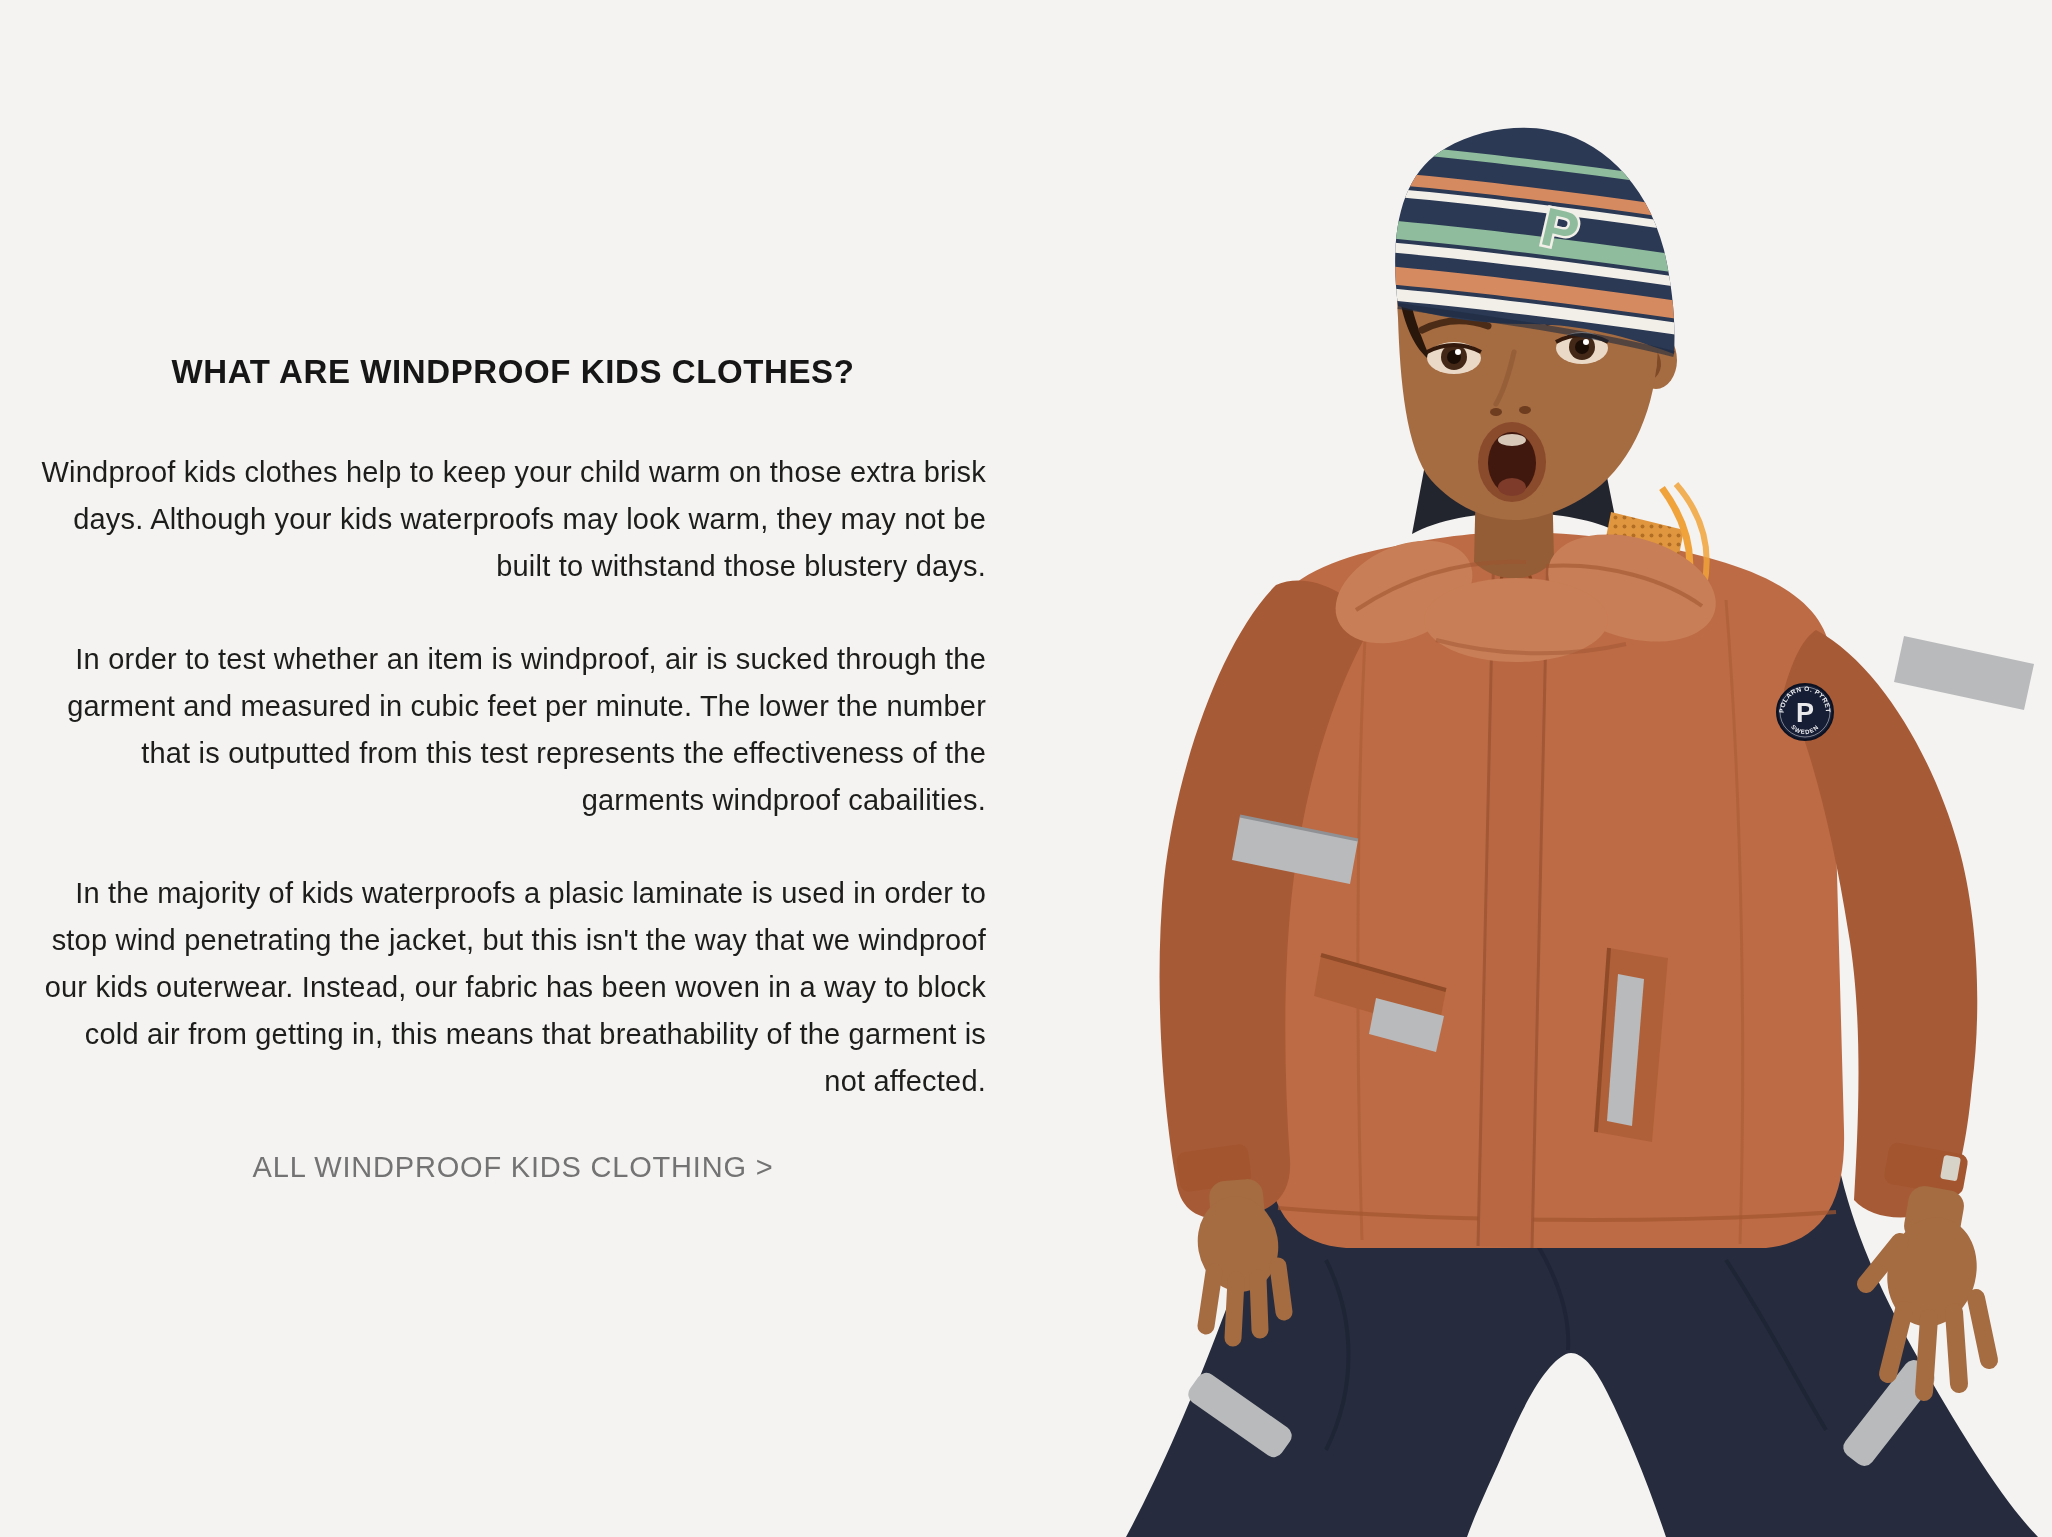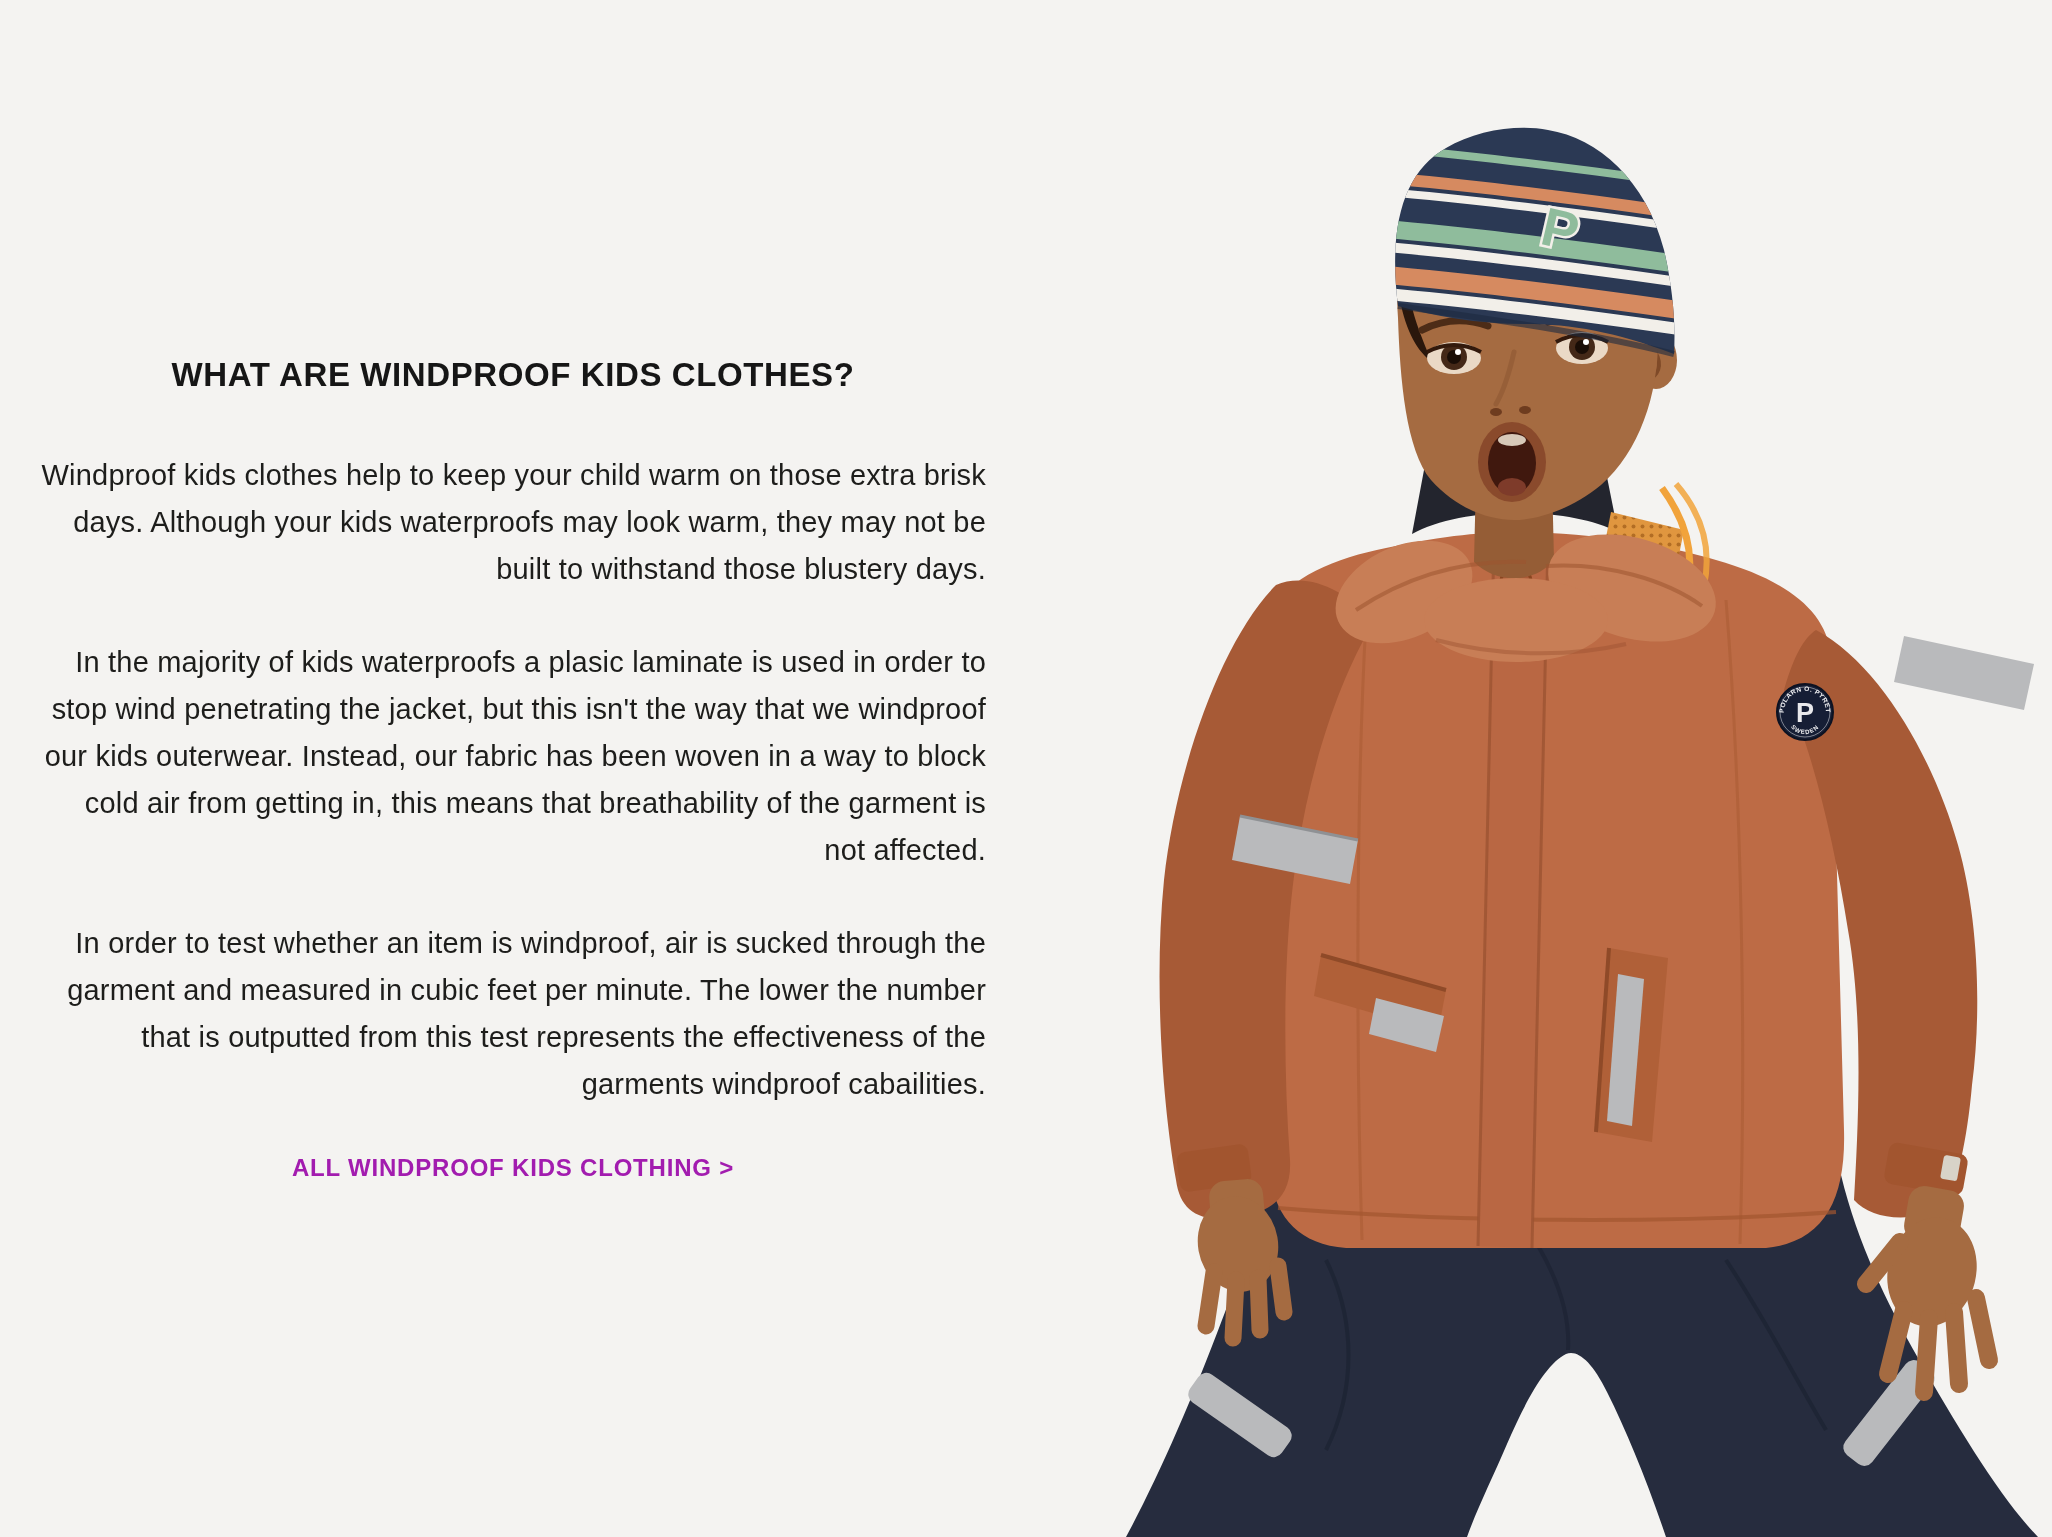--- a/index.html
+++ b/index.html
@@ -22,37 +22,37 @@
   .heading {
     font-size: 33px; font-weight: 700; letter-spacing: .6px;
     margin: 0 0 58px 0; color: #161616;
   }
   .para {
     font-size: 29px; line-height: 47px; letter-spacing: .2px;
     margin: 0 0 46px 0; font-weight: 400; text-align: right;
   }
   .cta-row { margin-top: 4px; }
   .cta {
-    font-size: 24px; letter-spacing: .8px; color: #a21caf;
-    text-decoration: none; cursor: pointer; font-weight: bold;
+    font-size: 29px; letter-spacing: .8px; color: #737373;
+    text-decoration: none; cursor: pointer;
   }
   .photo-col { width: 1026px; height: 1537px; position: relative; }
   .photo-col svg { display: block; width: 1026px; height: 1537px; }
 </style>
 </head>
 <body>
 
 <div class="section">
 
   <div class="text-col">
     <div class="text-inner">
       <h2 class="heading">WHAT ARE WINDPROOF KIDS CLOTHES?</h2>
       <p class="para">Windproof kids clothes help to keep your child warm on those extra brisk days. Although your kids waterproofs may look warm, they may not be built to withstand those blustery days.</p>
+      <p class="para">In order to test whether an item is windproof, air is sucked through the garment and measured in cubic feet per minute. The lower the number that is outputted from this test represents the effectiveness of the garments windproof cabailities.</p>
       <p class="para">In the majority of kids waterproofs a plasic laminate is used in order to stop wind penetrating the jacket, but this isn't the way that we windproof our kids outerwear. Instead, our fabric has been woven in a way to block cold air from getting in, this means that breathability of the garment is not affected.</p>
-      <p class="para">In order to test whether an item is windproof, air is sucked through the garment and measured in cubic feet per minute. The lower the number that is outputted from this test represents the effectiveness of the garments windproof cabailities.</p>
       <div class="cta-row">
         <a class="cta" href="#">ALL WINDPROOF KIDS CLOTHING &gt;</a>
       </div>
     </div>
   </div>
 
   <div class="photo-col">
     <svg viewBox="0 0 1026 1537" role="img" xmlns="http://www.w3.org/2000/svg" aria-label="Toddler with a surprised expression wearing a navy striped beanie with a P patch, a rust-orange windproof shell jacket with reflective stripes and brand badge, and navy waterproof trousers">
       <defs>
         <pattern id="mesh" width="9" height="9" patternUnits="userSpaceOnUse">

